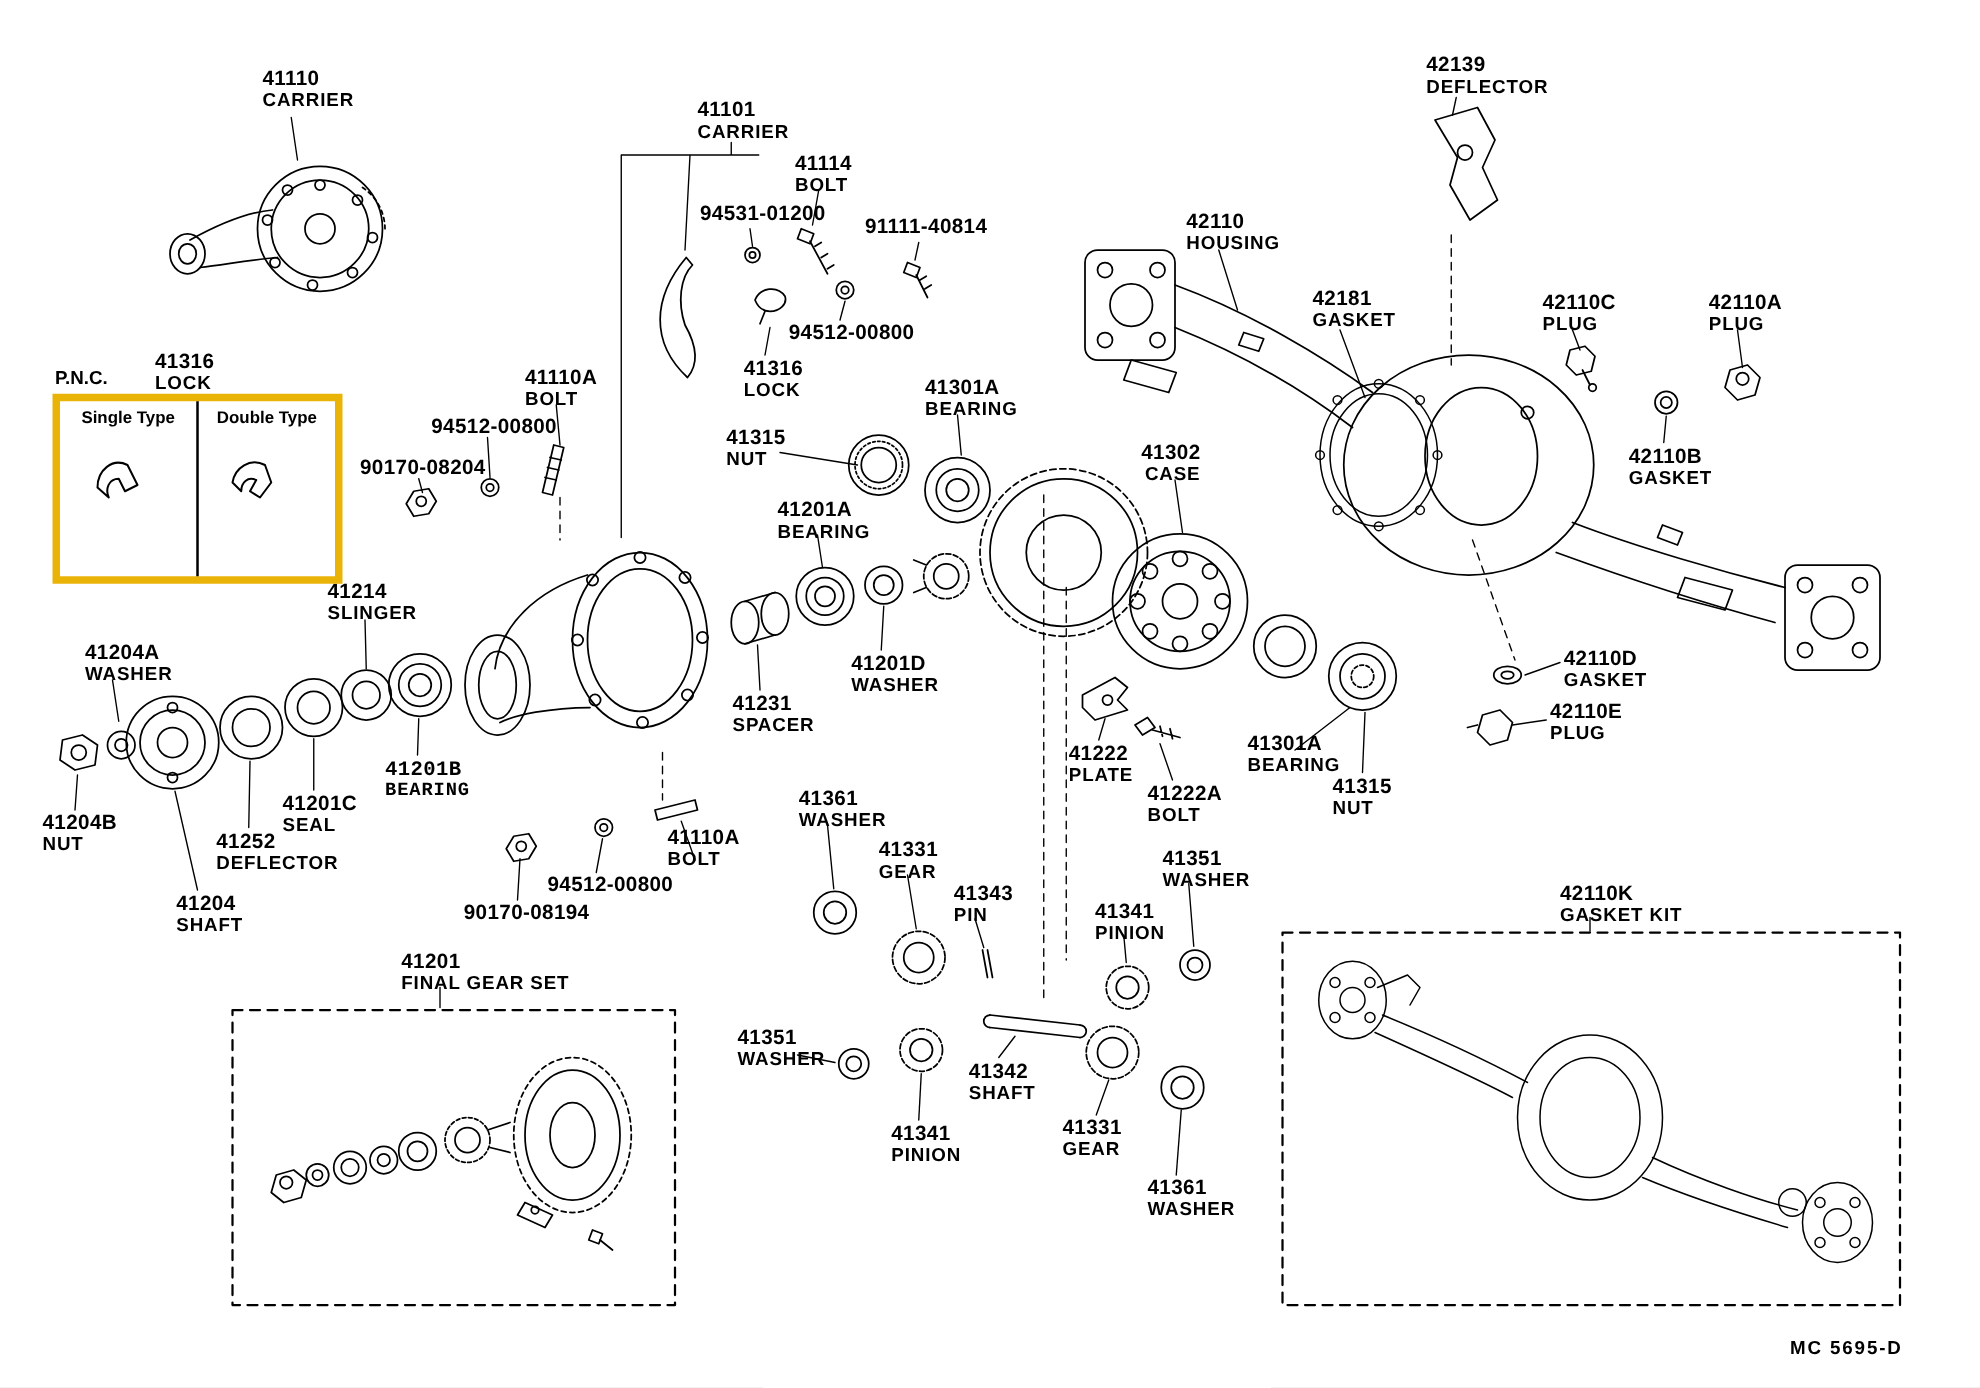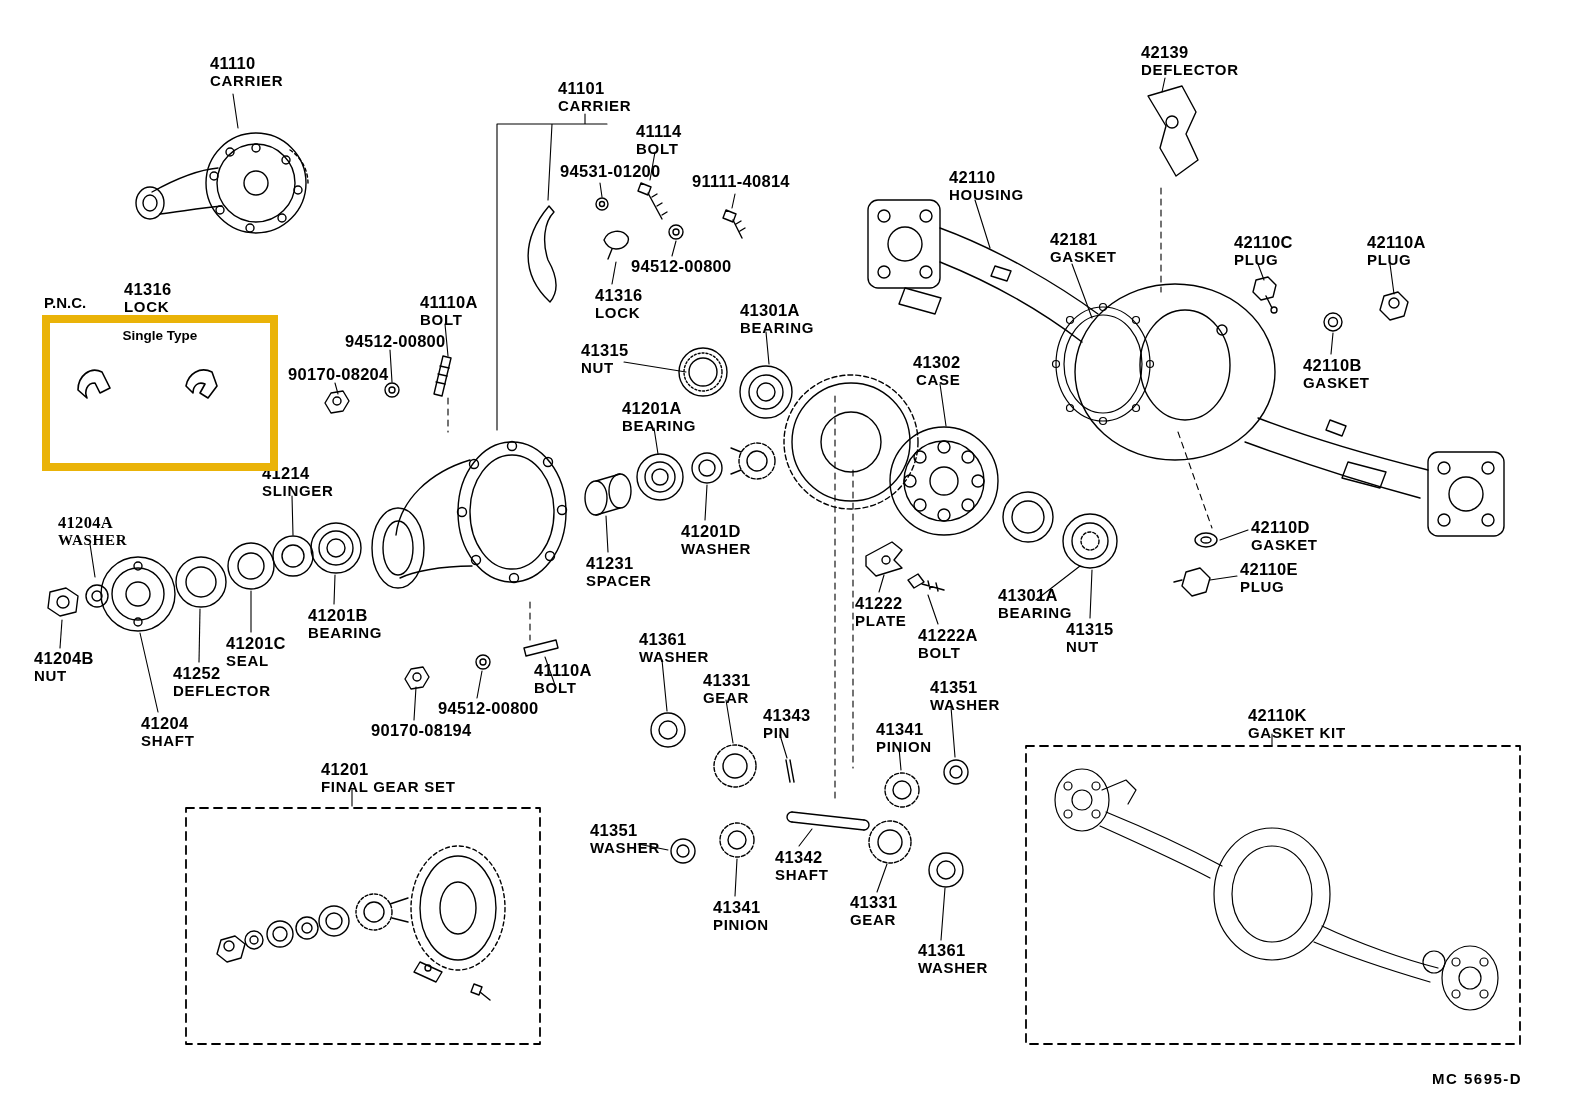--- a/index.html
+++ b/index.html
@@ -6,21 +6,21 @@
   .stage{position:relative;width:1584px;height:1110px;background:#ffffff;
          font-family:"Liberation Sans",sans-serif;overflow:hidden;color:#000;}
   svg.draw{position:absolute;left:0;top:0;}
   .labels-layer{position:absolute;left:0;top:0;width:100%;height:100%;pointer-events:none;}
   .plabel{position:absolute;line-height:1.08;white-space:nowrap;}
   .pnum{font-weight:bold;font-size:16.5px;letter-spacing:.3px;}
   .pname{font-weight:bold;font-size:15px;letter-spacing:.7px;}
   .pnc-pnc{position:absolute;left:44px;top:294px;font-weight:bold;font-size:15px;}
   .pnc-part{position:absolute;left:124px;top:281px;line-height:1.08;}
   .pnc-box{position:absolute;left:42px;top:315px;width:220px;height:140px;
-           border:8px solid #eab308;display:flex;}
+           border:6px solid #eab308;display:flex;}
   .pnc-col{flex:1;text-align:center;padding-top:5px;font-weight:bold;font-size:13.5px;}
   .pnc-col + .pnc-col{border-left:2px solid #000;}
   .footer-code{position:absolute;left:1432px;top:1070px;font-weight:bold;
                font-size:15px;letter-spacing:1.5px;}
 </style>
 </head>
 <body>
 
 <div class="stage">
 
@@ -496,25 +496,25 @@
         <div class="pname">BEARING</div>
       </div>
       <div class="plabel" style="left: 913px; top: 354px; text-align: right;">
         <div class="pnum">41302</div>
         <div class="pname">CASE</div>
       </div>
       <div class="plabel" style="left: 262px; top: 465px;">
         <div class="pnum">41214</div>
         <div class="pname">SLINGER</div>
       </div>
-      <div class="plabel" style="left: 58px; top: 514px; font-family: Liberation Serif, serif;">
+      <div class="plabel" style="left: 68px; top: 514px;">
         <div class="pnum">41204A</div>
         <div class="pname">WASHER</div>
       </div>
-      <div class="plabel" style="left: 308px; top: 607px;">
+      <div class="plabel" style="left: 308px; top: 607px; font-family: Liberation Mono, monospace;">
         <div class="pnum">41201B</div>
         <div class="pname">BEARING</div>
       </div>
       <div class="plabel" style="left: 226px; top: 635px;">
         <div class="pnum">41201C</div>
         <div class="pname">SEAL</div>
       </div>
       <div class="plabel" style="left: 34px; top: 650px;">
         <div class="pnum">41204B</div>
         <div class="pname">NUT</div>
@@ -619,17 +619,18 @@
       </div>
     </div>
 
 <div class="pnc-pnc">P.N.C.</div>
 <div class="pnc-part">
   <div class="pnum">41316</div>
   <div class="pname">LOCK</div>
 </div>
 <div class="pnc-box">
   <div class="pnc-col">Single Type</div>
+  <div class="pnc-col">Double Type</div>
 </div>
 
 <div class="footer-code">MC 5695-D</div>
 
 </div>
 
 </body></html>

